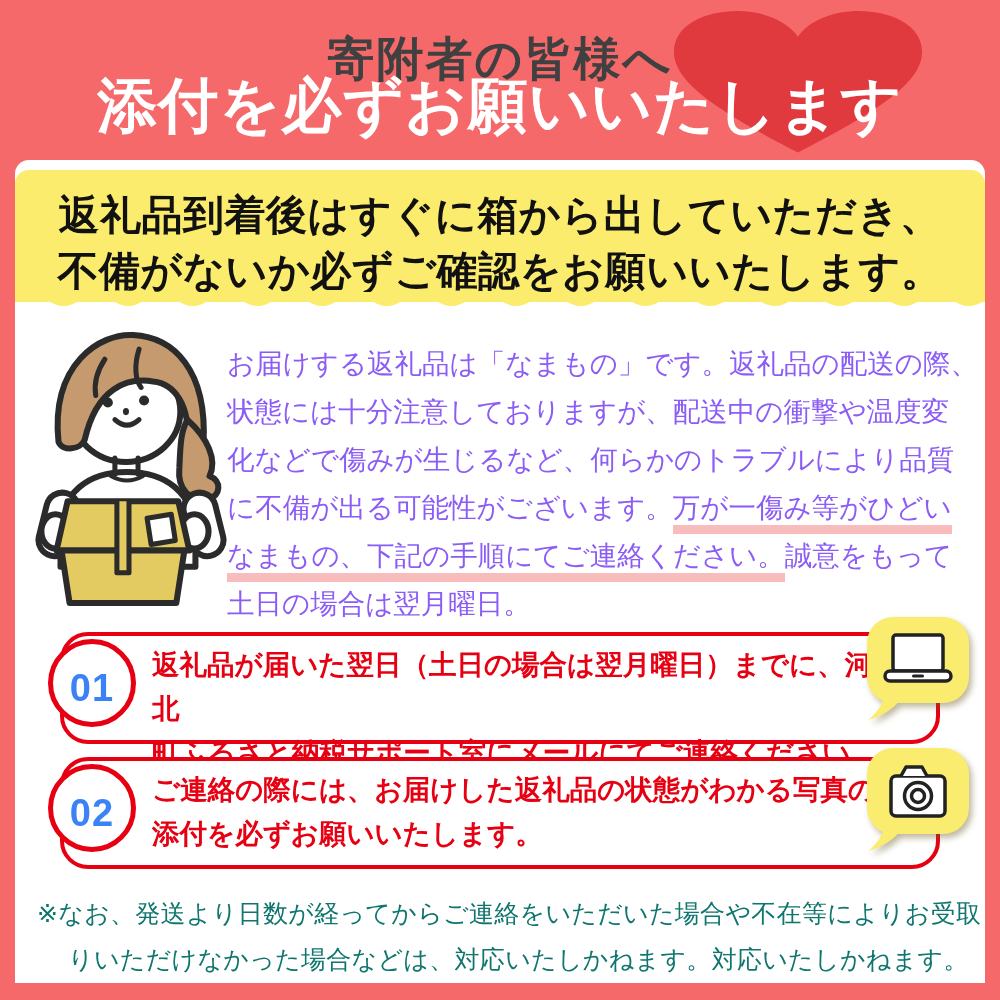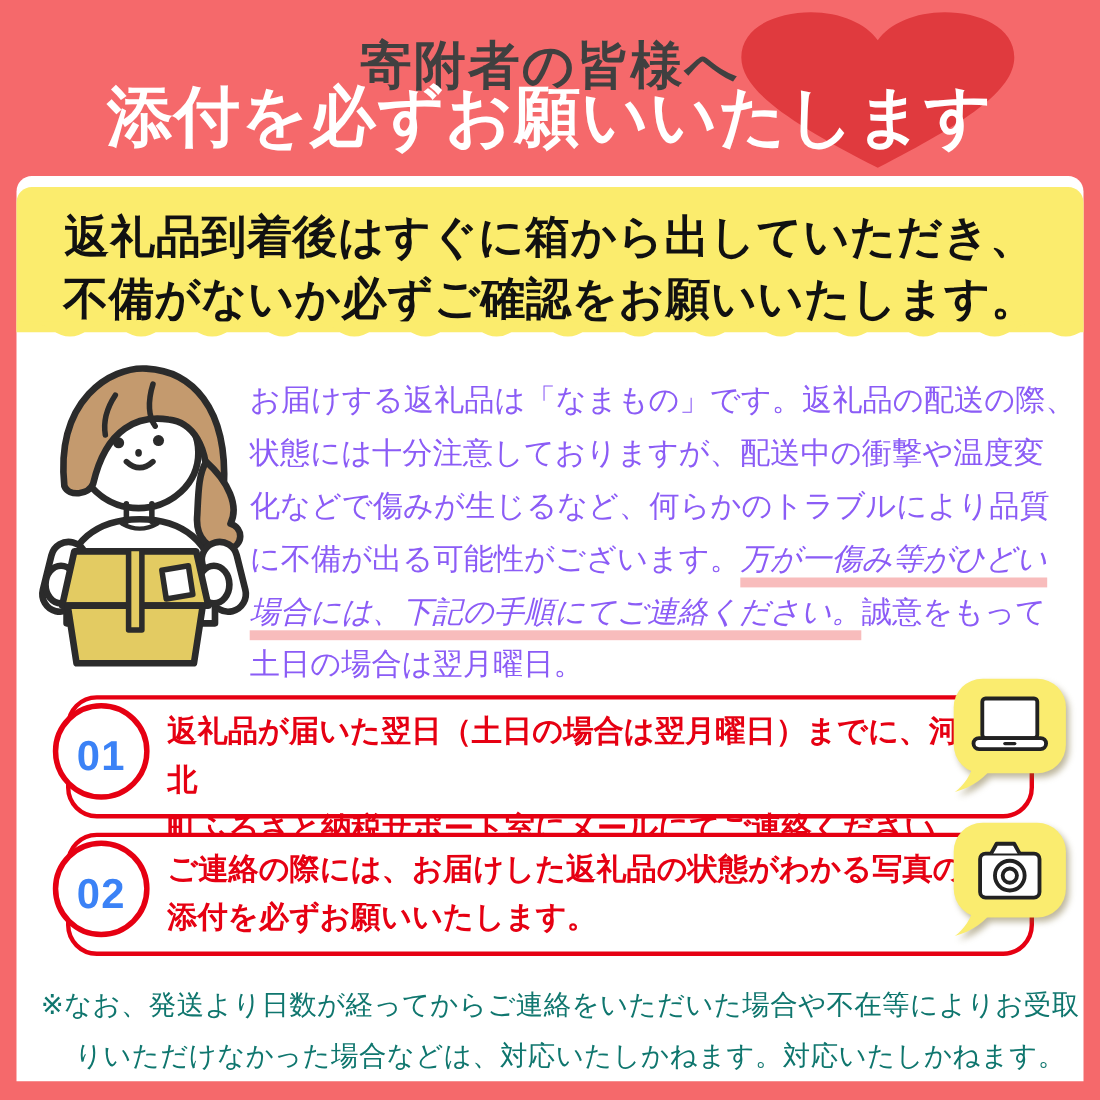--- a/index.html
+++ b/index.html
@@ -35,21 +35,21 @@
     color:#111111; font-size:41px; font-weight:bold; letter-spacing:0.5px; }
   .banner-line.l1 { top:18px; }
   .banner-line.l2 { top:74px; }
   
   .illustration { position:absolute; left:15px; top:163px; width:202px; height:292px; }
   
   .paragraph {
     position:absolute; left:212px; top:180px; width:760px;
     color:#8b5cf6; font-size:27.5px; line-height:48px; font-weight:normal;
   }
-  .hl { border-bottom:9px solid #F8BCBC; padding-bottom:2px;font-style:italic; }
+  .hl { border-bottom:9px solid #F8BCBC; padding-bottom:2px; }
   
   .step-box {
     position:absolute; left:45px; width:880px; height:112px;
     background:#ffffff; border:4px solid #E60012; border-radius:28px;
   }
   .step-box.s1 { top:472px; }
   .step-box.s2 { top:597px; }
   .step-num {
     position:absolute; width:88px; height:88px; left:33px;
     background:#ffffff; border:5px solid #E60012; border-radius:50%;
@@ -146,21 +146,21 @@
         <ellipse cx="95" cy="88" rx="3" ry="3.5" fill="#2b2b2b" stroke="none"></ellipse>
         <path fill="none" stroke-width="5" d="M84,96 Q96,107 108,96"></path>
       </g>
     </svg>
 
     <div class="paragraph">
       <div>お届けする返礼品は「なまもの」です。返礼品の配送の際、</div>
       <div>状態には十分注意しておりますが、配送中の衝撃や温度変</div>
       <div>化などで傷みが生じるなど、何らかのトラブルにより品質</div>
       <div><span>に不備が出る可能性がございます。</span><span class="hl">万が一傷み等がひどい</span></div>
-      <div><span class="hl">場合には、下記の手順にてご連絡ください。</span><span>誠意をもって</span></div>
+      <div><span class="hl">なまもの、下記の手順にてご連絡ください。</span><span>誠意をもって</span></div>
       <div>土日の場合は翌月曜日。</div>
     </div>
 
     <div class="step-box s1"></div>
     <div class="step-text t1">
       <div>返礼品が届いた翌日（土日の場合は翌月曜日）までに、河北</div>
       <div>町ふるさと納税サポート室にメールにてご連絡ください。</div>
     </div>
     <div class="step-num n1">01</div>
     <svg class="bubble b1" viewBox="0 0 106 106">

